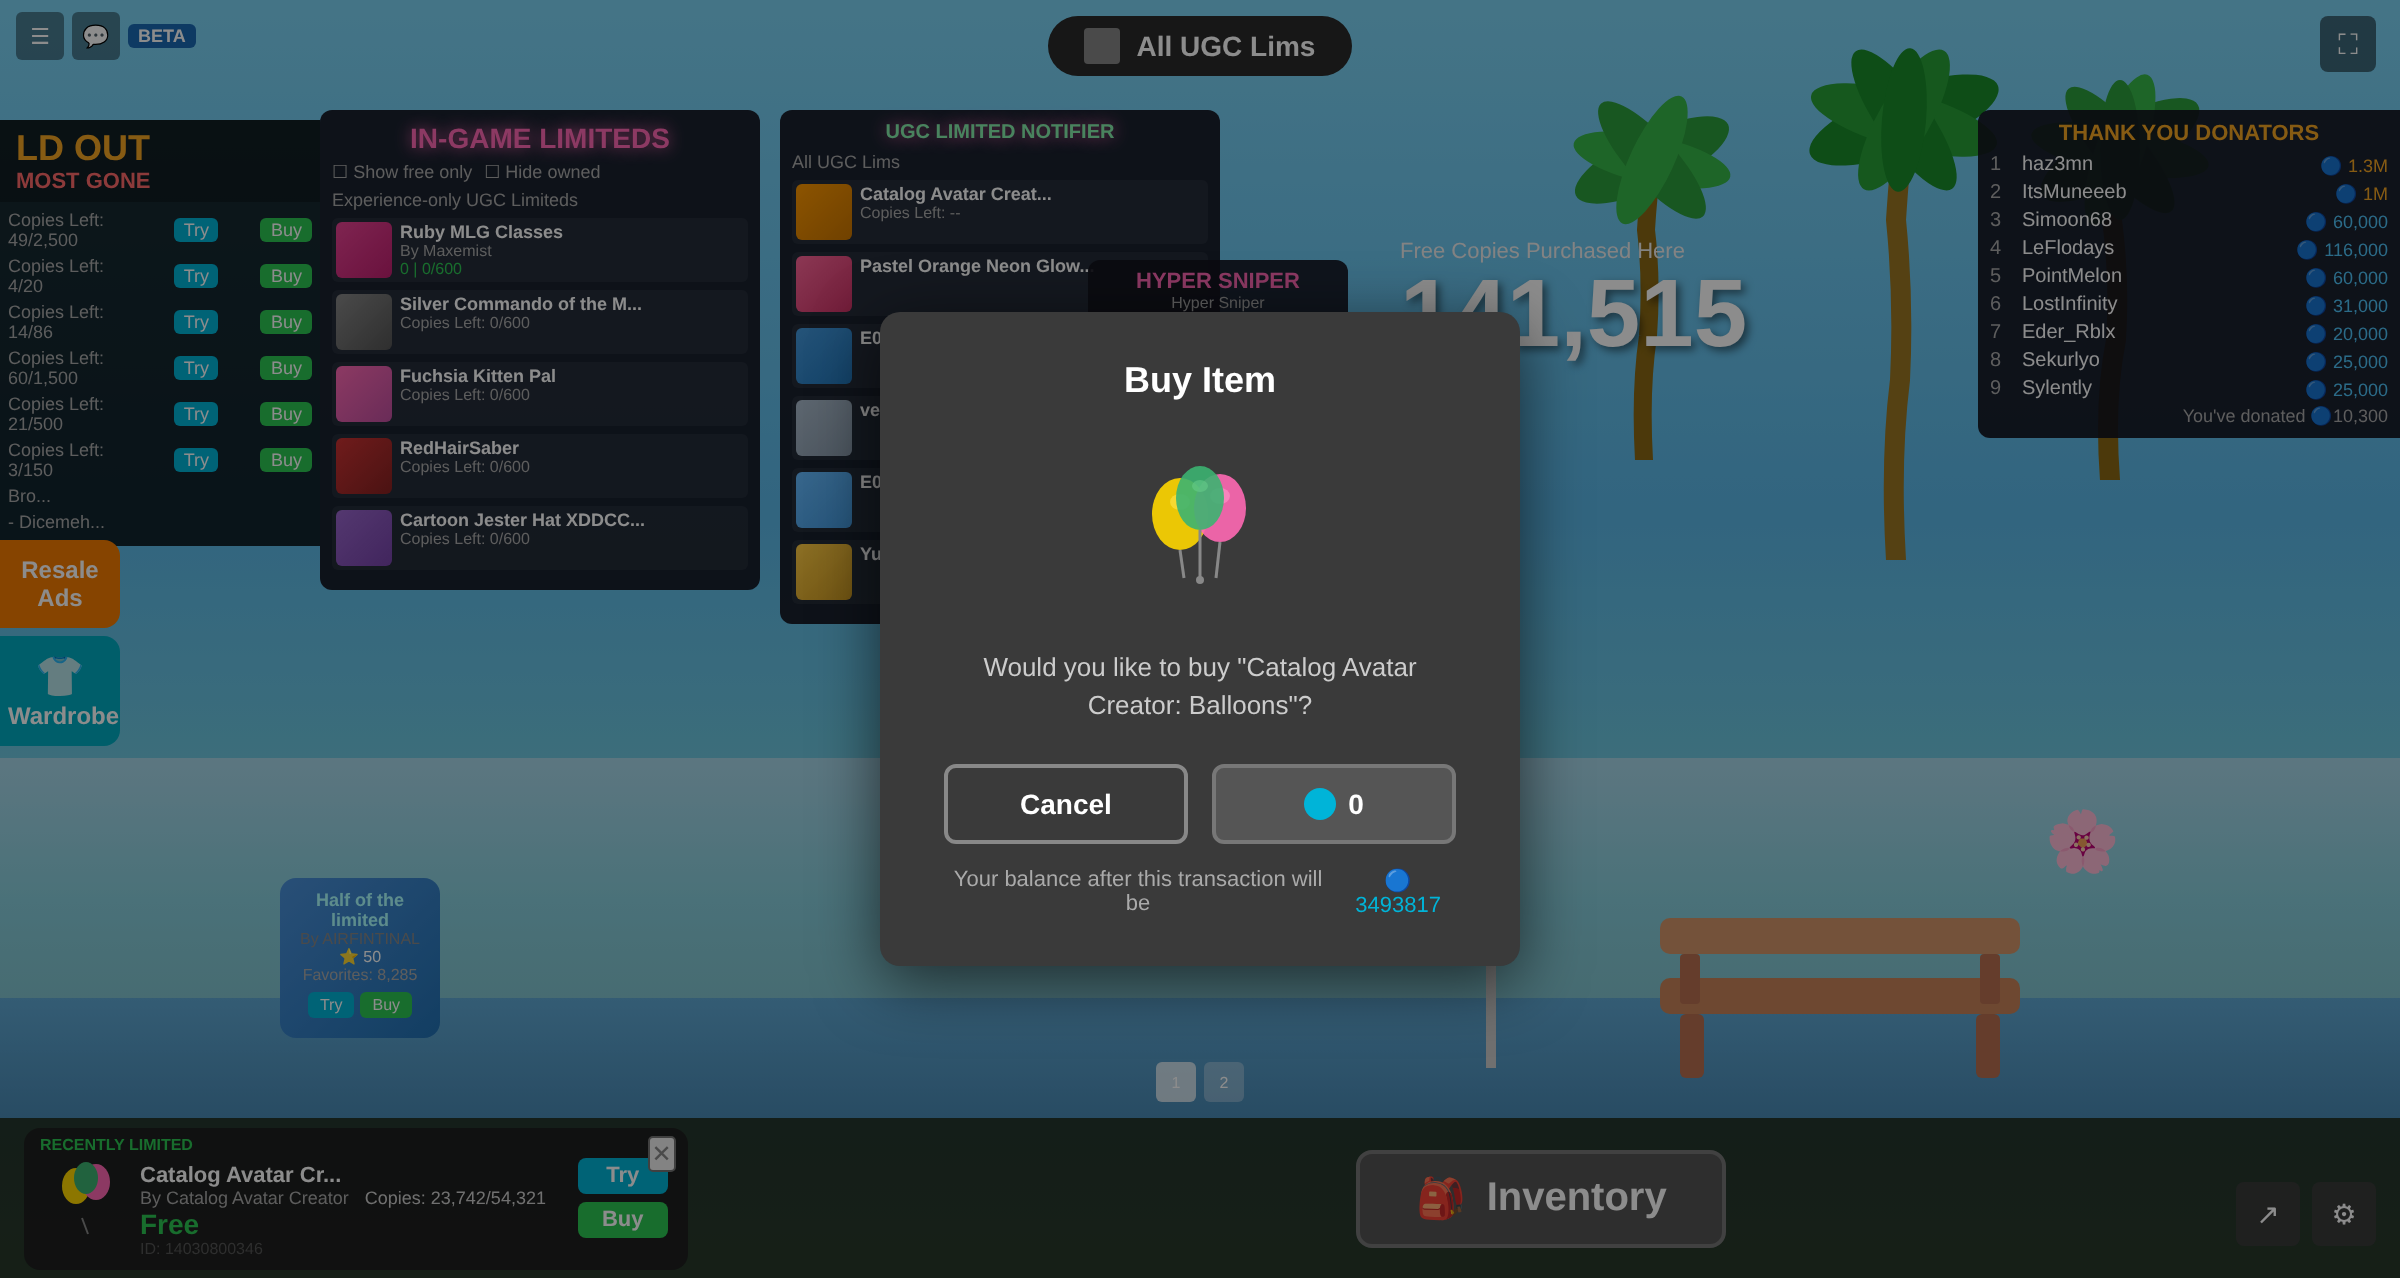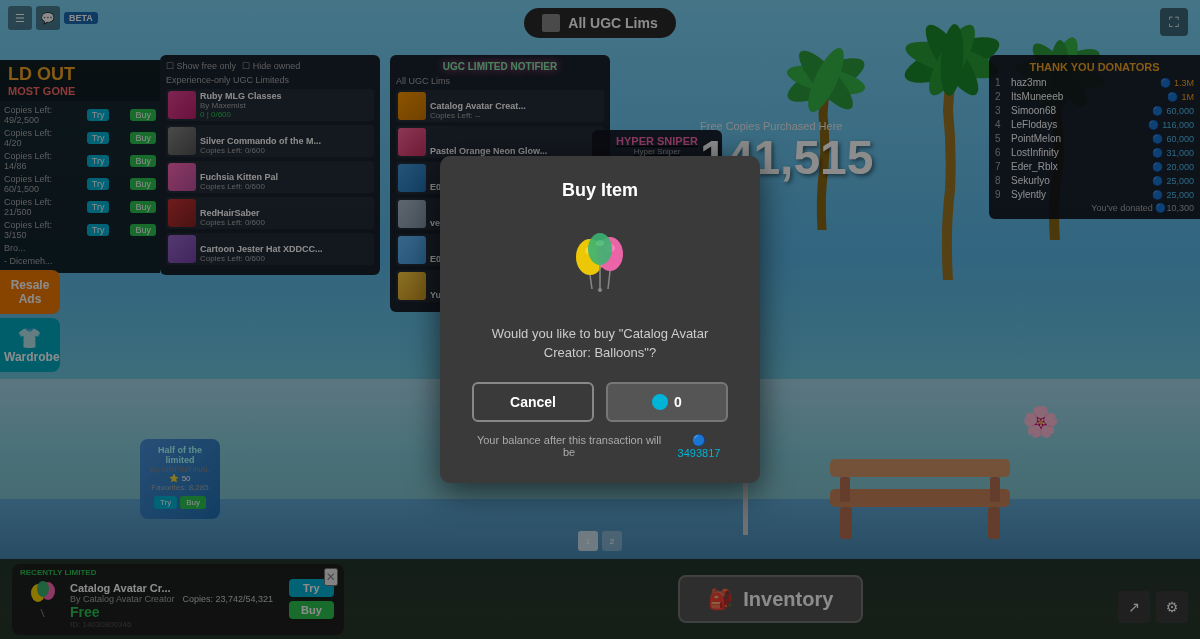--- a/index.html
+++ b/index.html
@@ -197,21 +197,21 @@
     }
     .in-game-subtitle {
       color: #aaa;
       font-size: 9px;
       margin-bottom: 4px;
       display: flex;
       gap: 6px;
     }
     .item-row {
       display: flex;
-      align-items: flex-end;
+      align-items: flex-start;
       gap: 4px;
       margin-bottom: 4px;
       padding: 2px;
       background: rgba(255,255,255,0.05);
       border-radius: 3px;
     }
     .item-thumb {
       width: 28px; height: 28px;
       background: linear-gradient(135deg, #888, #555);
       border-radius: 3px;
@@ -237,27 +237,26 @@
       font-weight: bold;
       font-size: 10px;
       text-align: center;
       text-shadow: 0 0 8px #ff69b4;
       margin-bottom: 4px;
     }
 
     
     .hyper-sniper-panel {
       position: absolute;
-      left: 592px; top: 130px;
+      left: 544px; top: 130px;
       width: 130px;
       background: rgba(20,20,30,0.9);
       border-radius: 6px;
       z-index: 10;
       padding: 5px;
-      text-decoration: underline;
     }
     .hyper-title {
       color: #ff69b4;
       font-weight: bold;
       font-size: 11px;
       text-align: center;
     }
     .hyper-subtitle { color: #aaa; font-size: 8px; text-align: center; }
     .hyper-bar {
       height: 4px;
@@ -758,20 +757,21 @@
 
 <div class="left-buttons">
   <button class="side-btn side-btn-orange">Resale<br>Ads</button>
   <button class="side-btn side-btn-teal">
     <div style="font-size:20px;">👕</div>
     Wardrobe
   </button>
 </div>
 
 <div class="in-game-panel">
+  <div class="in-game-title">IN-GAME LIMITEDS</div>
   <div class="in-game-subtitle">
     <span>☐ Show free only</span>
     <span>☐ Hide owned</span>
   </div>
   <div style="color:#aaa; font-size:9px; margin-bottom:4px;">Experience-only UGC Limiteds</div>
   <div class="item-row">
     <div class="item-thumb" style="background:linear-gradient(135deg,#e84393,#c02070);"></div>
     <div class="item-info">
       <div class="item-name">Ruby MLG Classes</div>
       <div class="item-copies">By Maxemist</div>

